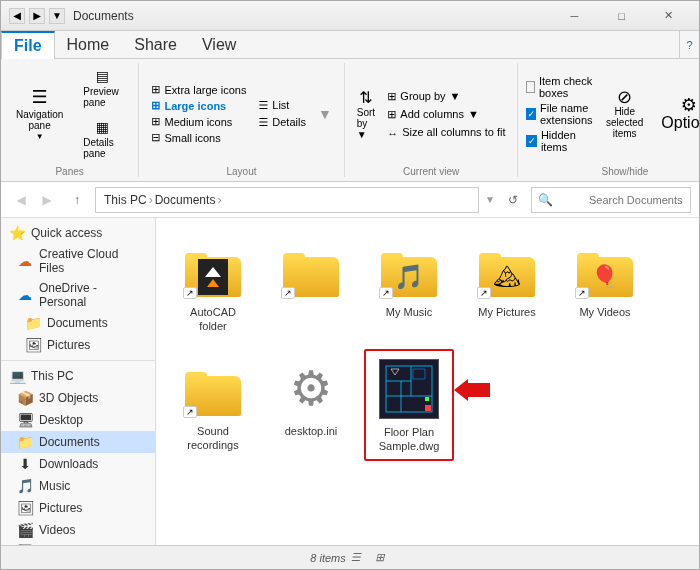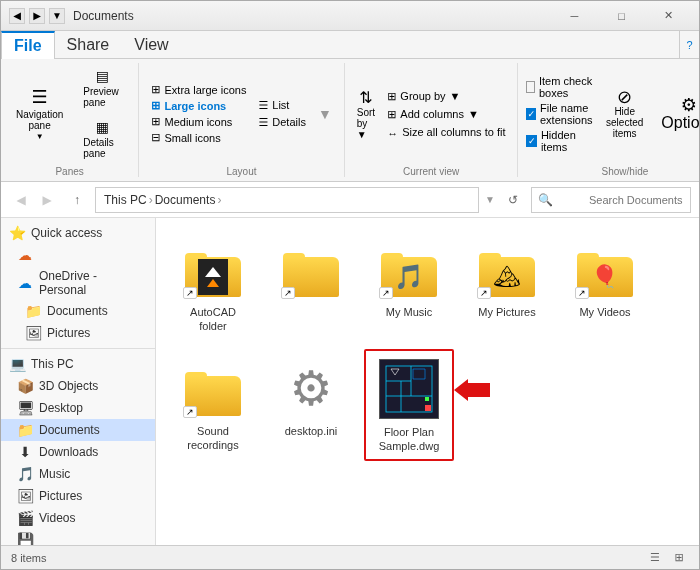--- a/index.html
+++ b/index.html
@@ -69,21 +69,21 @@
     .file-item.highlighted { border: 2px solid #e00; background: #fff0f0; }
     .file-icon { width: 64px; height: 64px; display: flex; align-items: center; justify-content: center; position: relative; }
     .file-label { font-size: 11px; text-align: center; color: #333; margin-top: 4px; word-break: break-word; line-height: 1.3; }
 
     
     .folder-icon { position: relative; }
     .folder-body-light { width: 56px; height: 40px; background: linear-gradient(to bottom, #ffd84d, #e8aa20); border-radius: 2px 6px 2px 2px; position: absolute; bottom: 0; }
     .folder-tab-light { width: 22px; height: 8px; background: #ffd84d; border-radius: 4px 4px 0 0; position: absolute; top: 12px; left: 0; }
 
     
-    .status-bar { height: 24px; background: #f0f0f0; border-top: 1px solid #ccc; display: flex; align-items: center; padding: 0 10px; font-size: 11px; color: #555; justify-content: space-between; }
+    .status-bar { height: 24px; background: #f0f0f0; border-top: 1px solid #ccc; display: flex; align-items: center; padding: 0 10px; font-size: 11px; color: #555; justify-content: center; font-style: italic; }
     .view-icons { display: flex; gap: 4px; }
     .view-icon-btn { width: 20px; height: 18px; display: flex; align-items: center; justify-content: center; cursor: pointer; border: 1px solid transparent; font-size: 11px; color: #666; }
 
     
     .pane-btn { display: flex; flex-direction: column; align-items: center; padding: 4px 8px; cursor: pointer; font-size: 10px; gap: 2px; min-width: 56px; border: 1px solid transparent; border-radius: 2px; }
 
     .nav-pane-btn { display: flex; flex-direction: column; align-items: center; padding: 2px 6px; cursor: pointer; font-size: 10px; border: 1px solid transparent; border-radius: 2px; gap: 1px; }
 
     
     .dwg-thumb { width: 60px; height: 60px; background: #1a1a2e; border: 1px solid #555; display: flex; align-items: center; justify-content: center; position: relative; overflow: hidden; }
@@ -103,20 +103,21 @@
     <div class="window-controls">
       <button class="win-btn">─</button>
       <button class="win-btn">□</button>
       <button class="win-btn close">✕</button>
     </div>
   </div>
 
   <div class="ribbon">
     <div class="ribbon-tabs">
       <div class="ribbon-tab active">File</div>
+      <div class="ribbon-tab">Home</div>
       <div class="ribbon-tab">Share</div>
       <div class="ribbon-tab">View</div>
       <div style="flex:1; border-bottom: 1px solid #ccc; margin-bottom: -1px;"></div>
       <div style="width:20px; display:flex; align-items:center; justify-content:center; font-size:11px; color:#0078d4; cursor:pointer; border-left:1px solid #ccc;">?</div>
     </div>
 
     <div class="ribbon-content">
 
       <div class="ribbon-group">
         <div class="ribbon-group-items">
@@ -256,20 +257,21 @@
 
   <div class="main-area">
 
     <div class="sidebar">
       <div class="sidebar-item">
         <span class="sidebar-icon">⭐</span>
         <span>Quick access</span>
       </div>
       <div class="sidebar-item" style="padding-left:16px;">
         <span class="sidebar-icon" style="color:#e06020;">☁</span>
+        <span>Creative Cloud Files</span>
       </div>
       <div class="sidebar-item" style="padding-left:16px;">
         <span class="sidebar-icon" style="color:#0078d4;">☁</span>
         <span>OneDrive - Personal</span>
       </div>
       <div class="sidebar-item" style="padding-left:24px;">
         <span class="sidebar-icon">📁</span>
         <span>Documents</span>
       </div>
       <div class="sidebar-item" style="padding-left:24px;">

